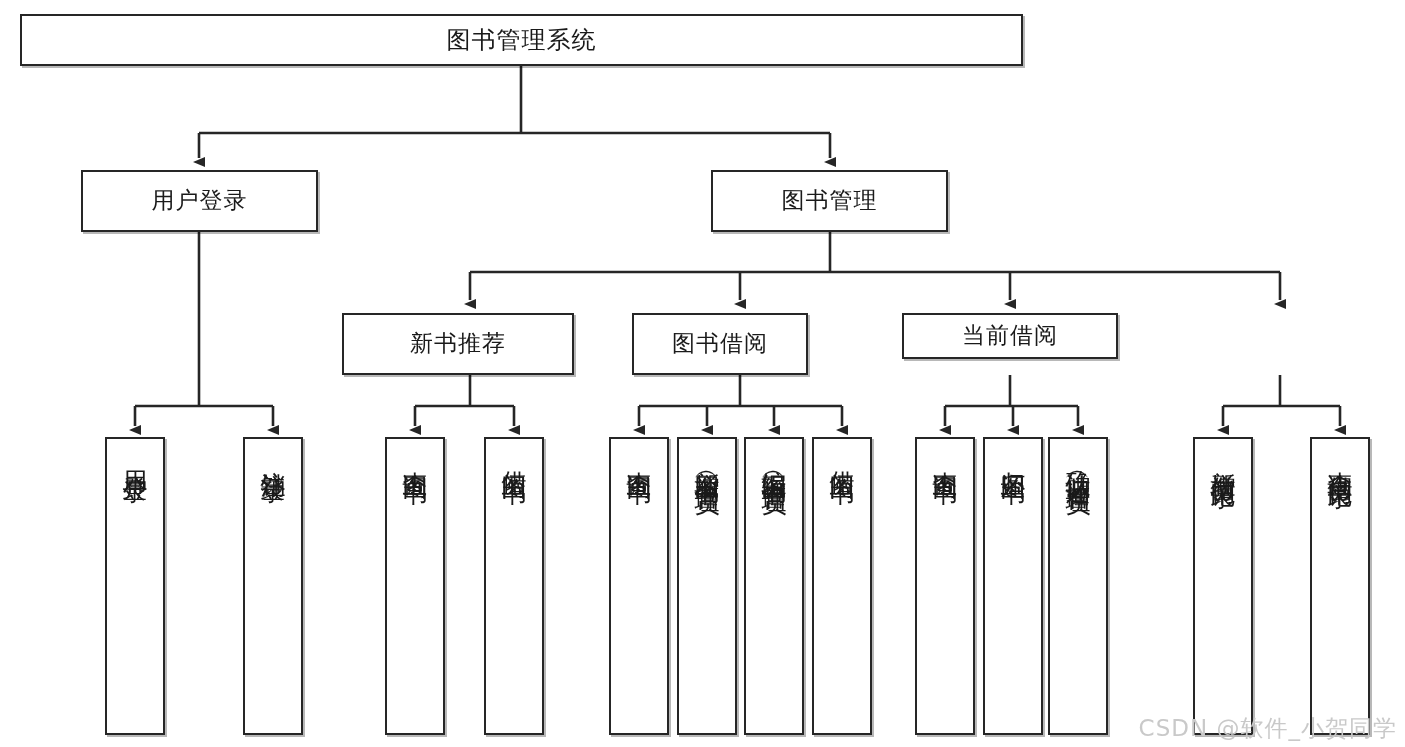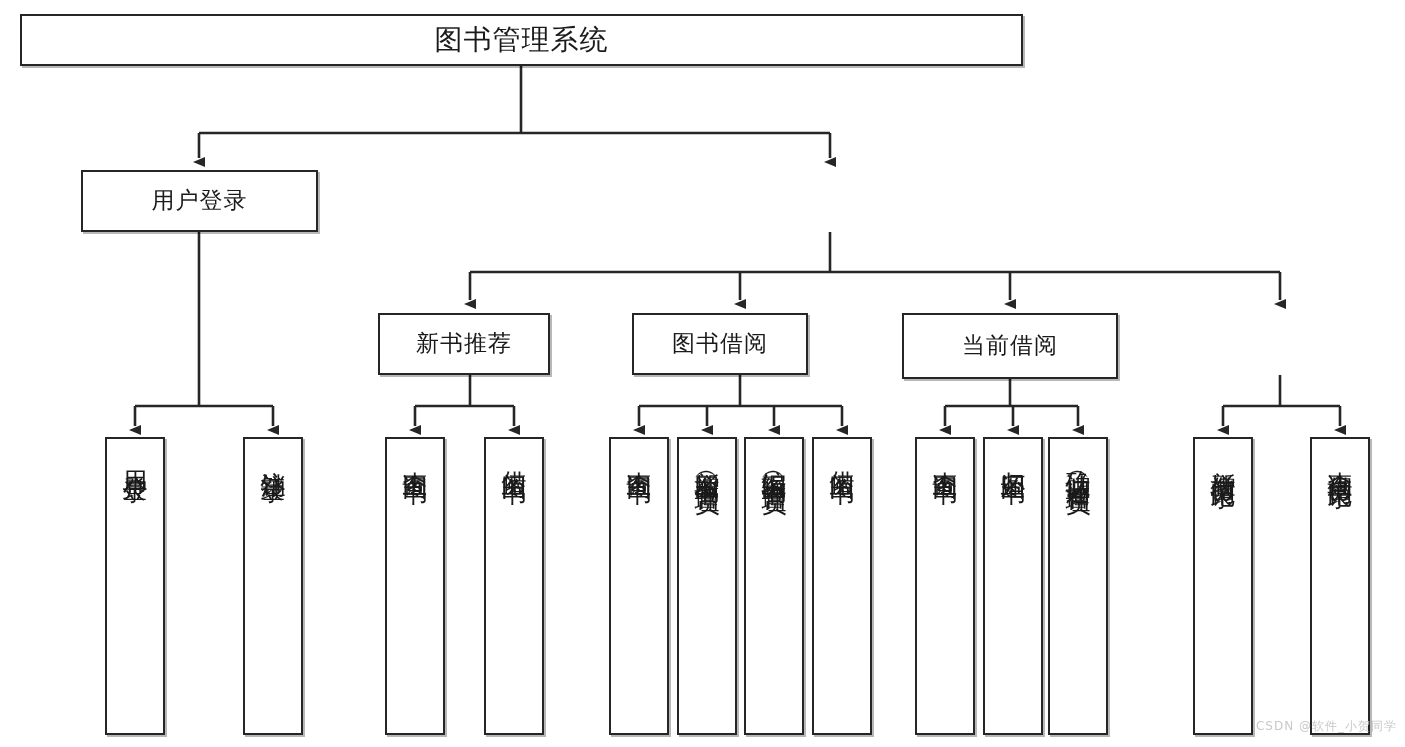--- a/index.html
+++ b/index.html
@@ -48,26 +48,26 @@
     padding-top:12px;
   }
   .node.leaf .label{
     writing-mode:vertical-rl;
     text-orientation:upright;
     font-size:25px;
     line-height:1.08;
     letter-spacing:3px;
     white-space:nowrap;
   }
-  .node.root .label{ font-size:28px; }
+  .node.root .label{ font-size:24px; }
   .watermark{
     position:absolute;
     right:8px;
-    bottom:12px;
-    font-size:12px;
+    bottom:3px;
+    font-size:23px;
     color:#c9c9c9;
     letter-spacing:1px;
     white-space:nowrap;
     z-index:5;
     user-select:none;
   }
 </style>
 </head>
 <body>
 
@@ -128,30 +128,33 @@
   </svg>
 
   <div class="node root" style="left:20px; top:14px; width:1003px; height:52px;">
     <span class="label">图书管理系统</span>
   </div>
 
   <div class="node" style="left:81px; top:170px; width:237px; height:62px;">
     <span class="label">用户登录</span>
   </div>
 
-
-  <div class="node" style="left:378px; top:313px; width:172px; height:62px;">
+  <div class="node" style="left:711px; top:170px; width:237px; height:62px;">
+    <span class="label">图书管理</span>
+  </div>
+
+  <div class="node" style="left:342px; top:313px; width:232px; height:62px;">
     <span class="label">新书推荐</span>
   </div>
 
   <div class="node" style="left:632px; top:313px; width:176px; height:62px;">
     <span class="label">图书借阅</span>
   </div>
 
-  <div class="node" style="left:902px; top:313px; width:216px; height:66px;">
+  <div class="node" style="left:902px; top:313px; width:216px; height:46px;">
     <span class="label">当前借阅</span>
   </div>
 
 
   <div class="node leaf" style="left:105px; top:437px; width:60px; height:298px;">
     <span class="label">用户登录</span>
   </div>
 
   <div class="node leaf" style="left:243px; top:437px; width:60px; height:298px;">
     <span class="label">注销登录</span>

